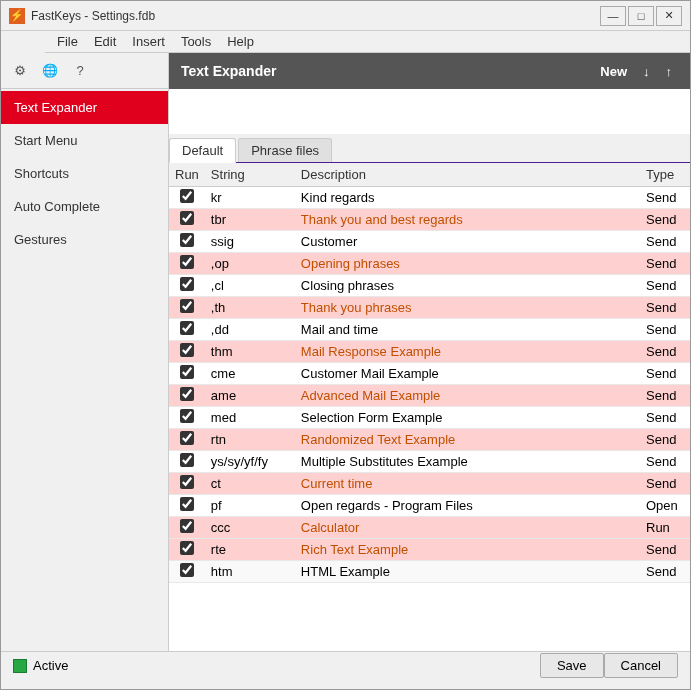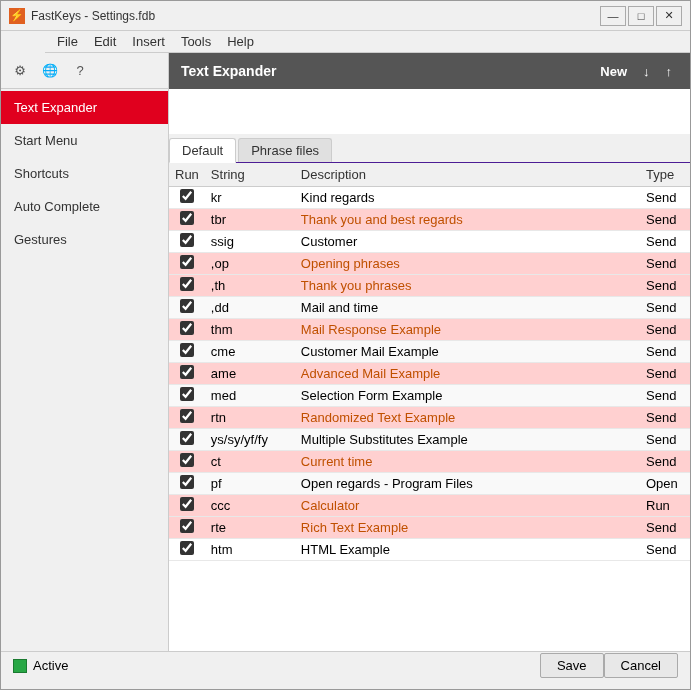--- a/index.html
+++ b/index.html
@@ -146,20 +146,26 @@
               <td class="string-cell">ssig</td>
               <td class="desc-cell desc-black">Customer</td>
               <td class="type-cell">Send</td>
             </tr>
             <tr class="highlight">
               <td class="checkbox-cell"><input type="checkbox" checked="" style=""></td>
               <td class="string-cell">,op</td>
               <td class="desc-cell desc-orange">Opening phrases</td>
               <td class="type-cell">Send</td>
             </tr>
+            <tr>
+              <td class="checkbox-cell"><input type="checkbox" checked="" style=""></td>
+              <td class="string-cell">,cl</td>
+              <td class="desc-cell desc-black">Closing phrases</td>
+              <td class="type-cell">Send</td>
+            </tr>
             <tr class="highlight">
               <td class="checkbox-cell"><input type="checkbox" checked="" style=""></td>
               <td class="string-cell">,th</td>
               <td class="desc-cell desc-orange">Thank you phrases</td>
               <td class="type-cell">Send</td>
             </tr>
             <tr>
               <td class="checkbox-cell"><input type="checkbox" checked="" style=""></td>
               <td class="string-cell">,dd</td>
               <td class="desc-cell desc-black">Mail and time</td>

